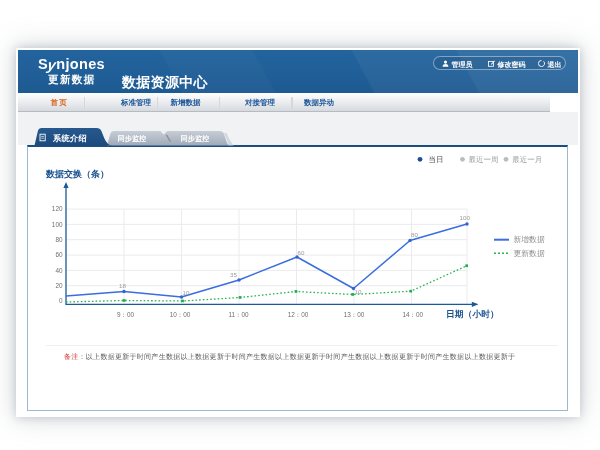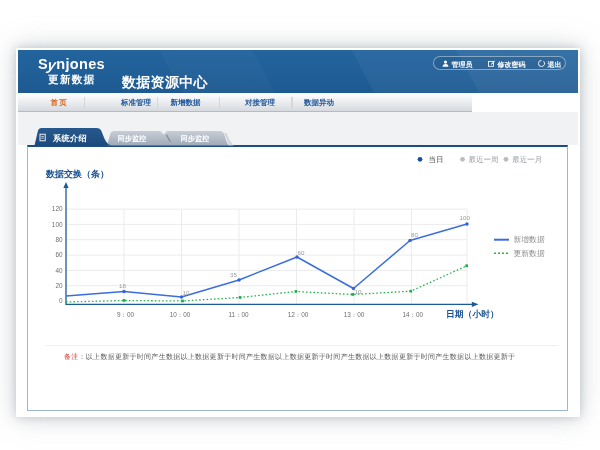--- a/index.html
+++ b/index.html
@@ -7,21 +7,21 @@
 #win{position:absolute;left:16px;top:48px;width:564px;height:369px;background:#fff;box-shadow:0 0 9px rgba(150,158,167,.5),0 0 26px rgba(160,168,176,.45);}
 #hdr{position:absolute;left:18px;top:50px;width:560px;height:43px;background:linear-gradient(180deg,#23649e,#1e5a92);overflow:hidden;}
 #hdr .streak{position:absolute;left:0;top:0;width:100%;height:100%;
  background:linear-gradient(62deg,rgba(255,255,255,0) 28%,rgba(255,255,255,.022) 28.3%,rgba(255,255,255,.022) 44%,rgba(255,255,255,0) 44.3%,rgba(255,255,255,0) 61%,rgba(255,255,255,.045) 61.3%,rgba(255,255,255,.045) 79%,rgba(255,255,255,.085) 79.3%);}
 .logoen{position:absolute;left:38px;top:56px;color:#fff;font-size:14.5px;font-weight:bold;letter-spacing:0.3px;}
 .logocn{position:absolute;left:48px;top:73px;color:#fff;font-size:10.5px;font-weight:bold;letter-spacing:1.4px;}
 #apptitle{position:absolute;left:122px;top:63.5px;color:#fff;font-size:14px;font-weight:bold;letter-spacing:0.3px;margin-top:10px;}
 #pill{position:absolute;left:433px;top:56px;width:133px;height:14px;border:1px solid rgba(255,255,255,.42);border-radius:9px;background:rgba(8,40,72,.10);box-sizing:border-box;color:#fff;font-size:7px;font-weight:bold;}
 #pill span.t{position:absolute;top:2.5px;}
 #pill .ic{position:absolute;top:2.5px;}
-#nav{position:absolute;left:18px;top:93px;width:454px;height:18px;background:linear-gradient(180deg,#ffffff,#e9ebee 55%,#d6d9de);border-bottom:1px solid #b7bbc1;}
+#nav{position:absolute;left:18px;top:93px;width:532px;height:18px;background:linear-gradient(180deg,#ffffff,#e9ebee 55%,#d6d9de);border-bottom:1px solid #b7bbc1;}
 .navitem{position:absolute;top:4.5px;font-size:7.5px;font-weight:bold;color:#20589a;}
 .navsep{position:absolute;top:3.5px;width:1.5px;height:12px;background:#d5d7da;}
 #strip{position:absolute;left:18px;top:112px;width:560px;height:33px;background:#f1f2f4;}
 #panel{position:absolute;left:27px;top:145px;width:541px;height:266px;background:#fff;border-top:2px solid #1d4e82;border-left:1px solid #9cb8d3;border-right:1px solid #9cb8d3;border-bottom:1px solid #9cb8d3;box-sizing:border-box;}
 #note{position:absolute;left:64px;top:352px;font-size:7px;letter-spacing:0.28px;color:#5a5a5a;white-space:nowrap;}
 #note b{color:#cc3b36;font-weight:normal;}
 #notesep{position:absolute;left:46px;top:345px;width:512px;border-top:1px solid #f0f0f1;}
 svg{position:absolute;left:0;top:0;}
 </style>
 </head>

